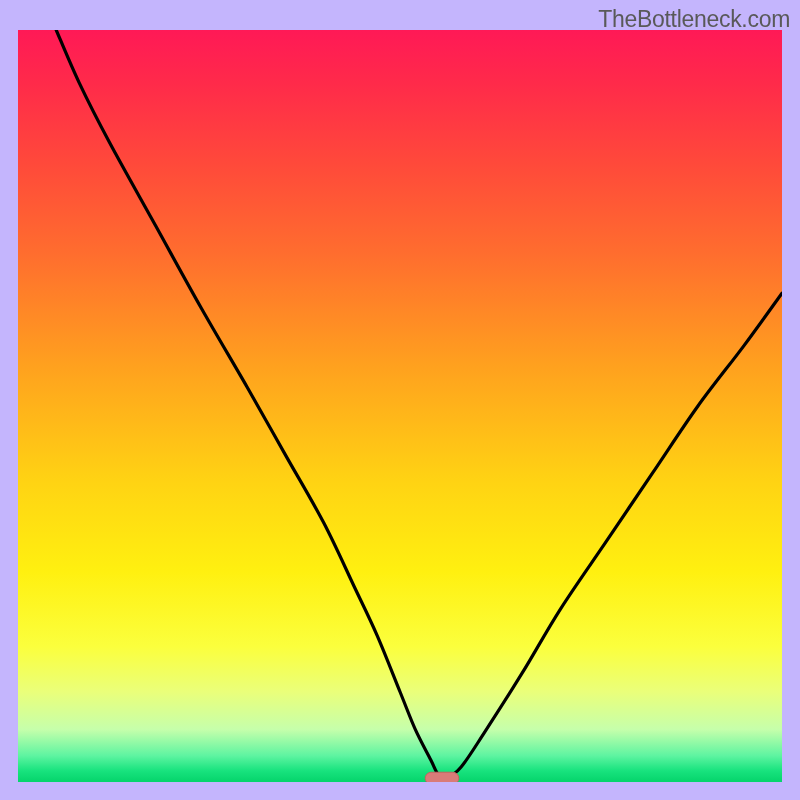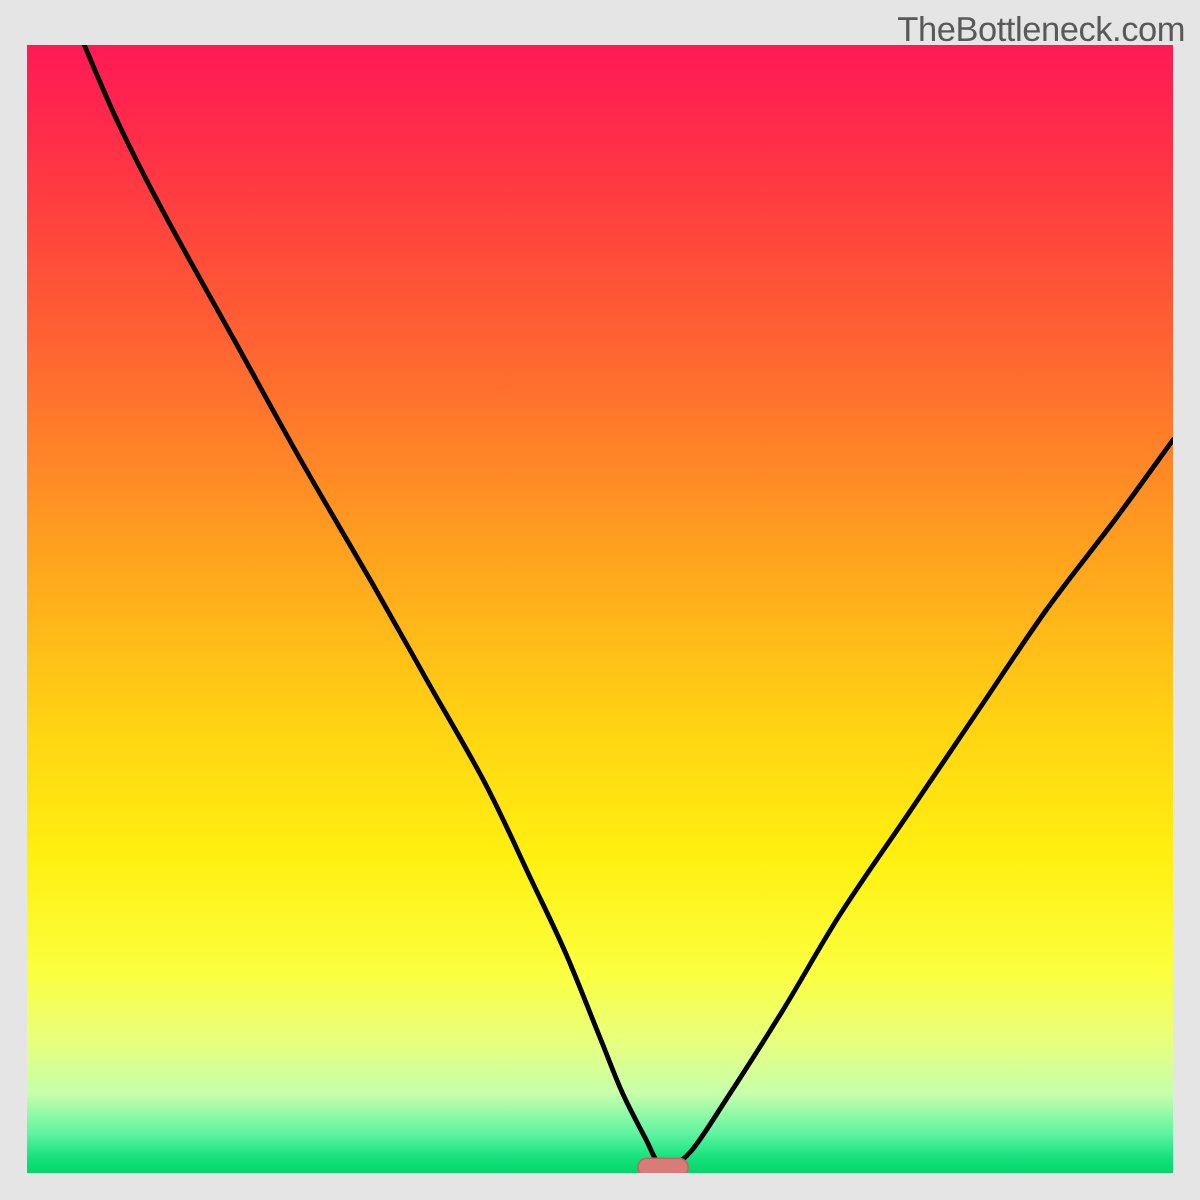--- a/index.html
+++ b/index.html
@@ -8,21 +8,21 @@
     width: 800px;
     height: 800px;
     background: #000;
     overflow: hidden;
     font-family: Arial, Helvetica, sans-serif;
   }
   .frame {
     position: relative;
     width: 800px;
     height: 800px;
-    background: #e5e5e5;
+    background: #c4b5fd;
   }
   .watermark {
     position: absolute;
     top: 6px;
     right: 10px;
     color: #595959;
     font-size: 23px;
     font-weight: 500;
     z-index: 10;
     letter-spacing: -0.3px;

